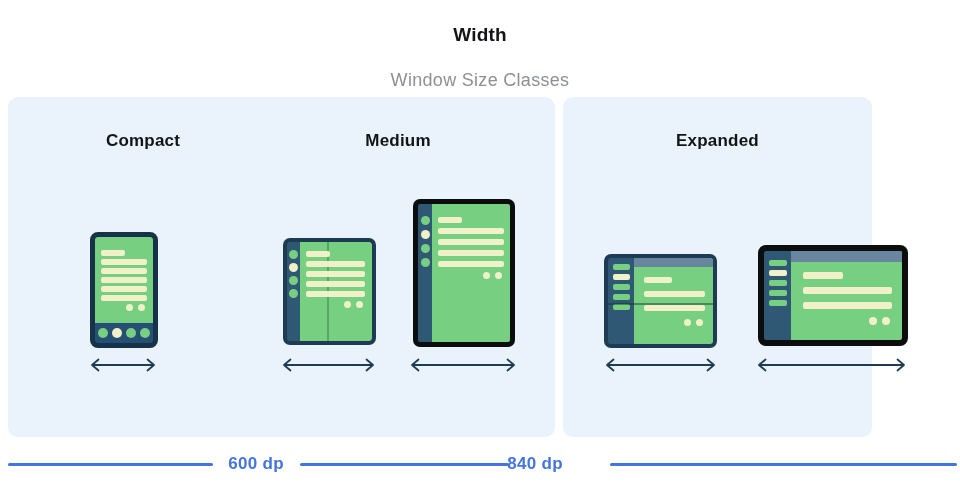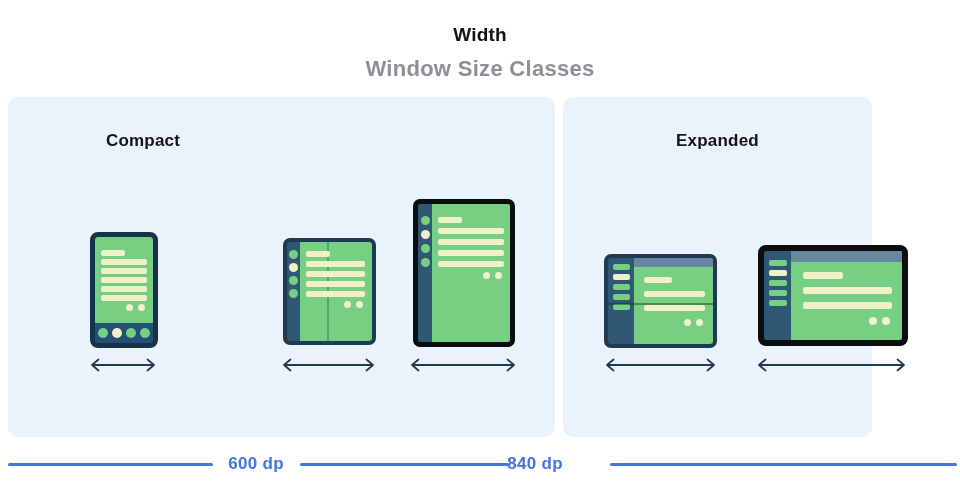--- a/index.html
+++ b/index.html
@@ -1,21 +1,21 @@
 <!DOCTYPE html>
 <html><head>
 <meta charset="utf-8">
 <style>
   html,body{margin:0;padding:0;background:#fff;}
   .canvas{position:relative;width:960px;height:494px;background:#ffffff;overflow:hidden;
           font-family:"Liberation Sans",sans-serif;}
   
   .header{position:absolute;top:24px;left:0;width:960px;text-align:center;}
   .title{font-size:19px;font-weight:bold;color:#121416;letter-spacing:.2px;}
-  .subtitle{margin-top:10px;font-size:22px;font-weight:bold;color:#8b9197;letter-spacing:.3px;}
+  .subtitle{margin-top:24px;font-size:18px;font-weight:normal;color:#8b9197;letter-spacing:.3px;}
   
   .panel{position:absolute;top:97px;height:340px;background:#eaf2fc;border-radius:10px;}
   .panel-compact{left:8px;width:270px;}
   .panel-medium{left:241px;width:314px;}
   .panel-expanded{left:563px;width:309px;}
   .panel-label{position:absolute;top:34px;left:0;width:100%;text-align:center;
                font-size:17px;font-weight:bold;color:#121416;letter-spacing:.2px;}
   
   .device{position:absolute;box-sizing:border-box;display:flex;overflow:hidden;}
   .ln{background:#f0f0c9;height:6px;border-radius:2px;}
@@ -108,20 +108,21 @@
     </div>
 
     <svg class="arrow" style="left:80px;" width="70" height="16" viewBox="0 0 70 16">
       <line x1="5" y1="8" x2="65" y2="8" stroke="#1e3c52" stroke-width="1.8"></line>
       <polyline points="10.5,2.5 4,8 10.5,13.5" fill="none" stroke="#1e3c52" stroke-width="1.8" stroke-linecap="round" stroke-linejoin="round"></polyline>
       <polyline points="59.5,2.5 66,8 59.5,13.5" fill="none" stroke="#1e3c52" stroke-width="1.8" stroke-linecap="round" stroke-linejoin="round"></polyline>
     </svg>
   </div>
 
   <div class="panel panel-medium">
+    <div class="panel-label">Medium</div>
 
     <div class="device foldable">
       <div class="rail">
         <span class="rc"></span>
         <span class="rc cream"></span>
         <span class="rc"></span>
         <span class="rc"></span>
       </div>
       <div class="screen">
         <div class="fold-v"></div>

